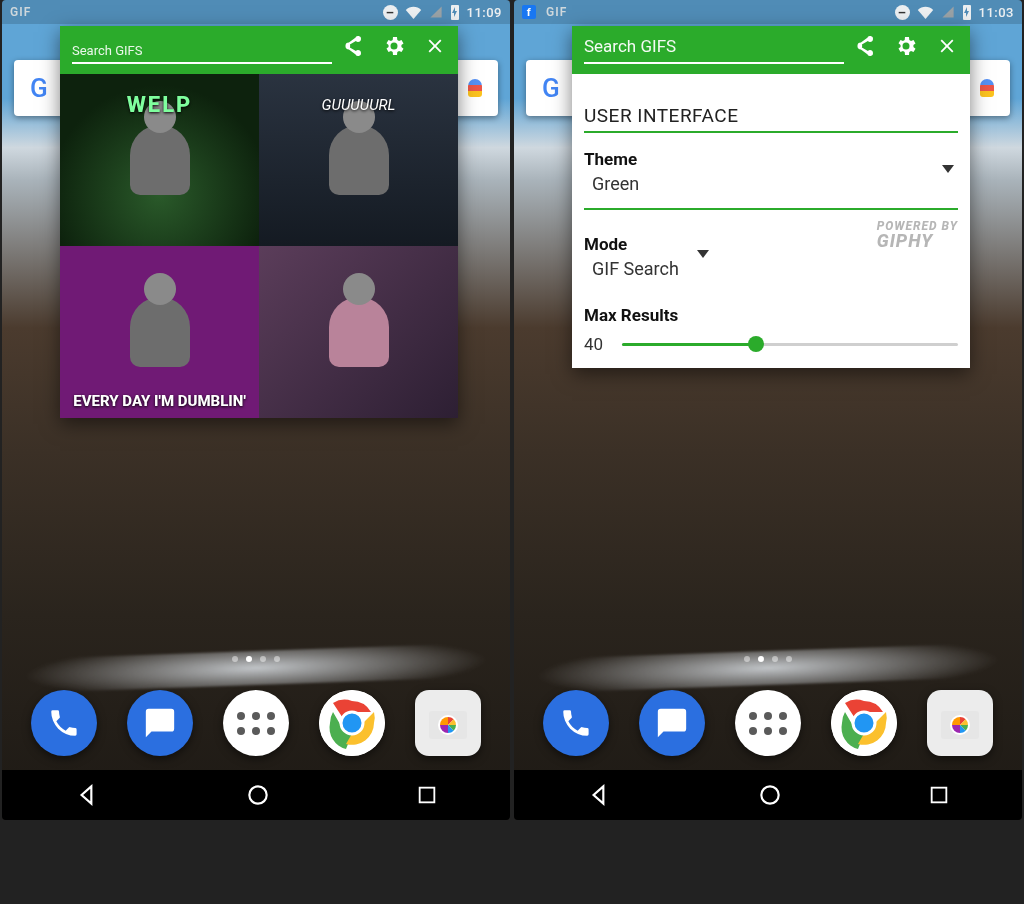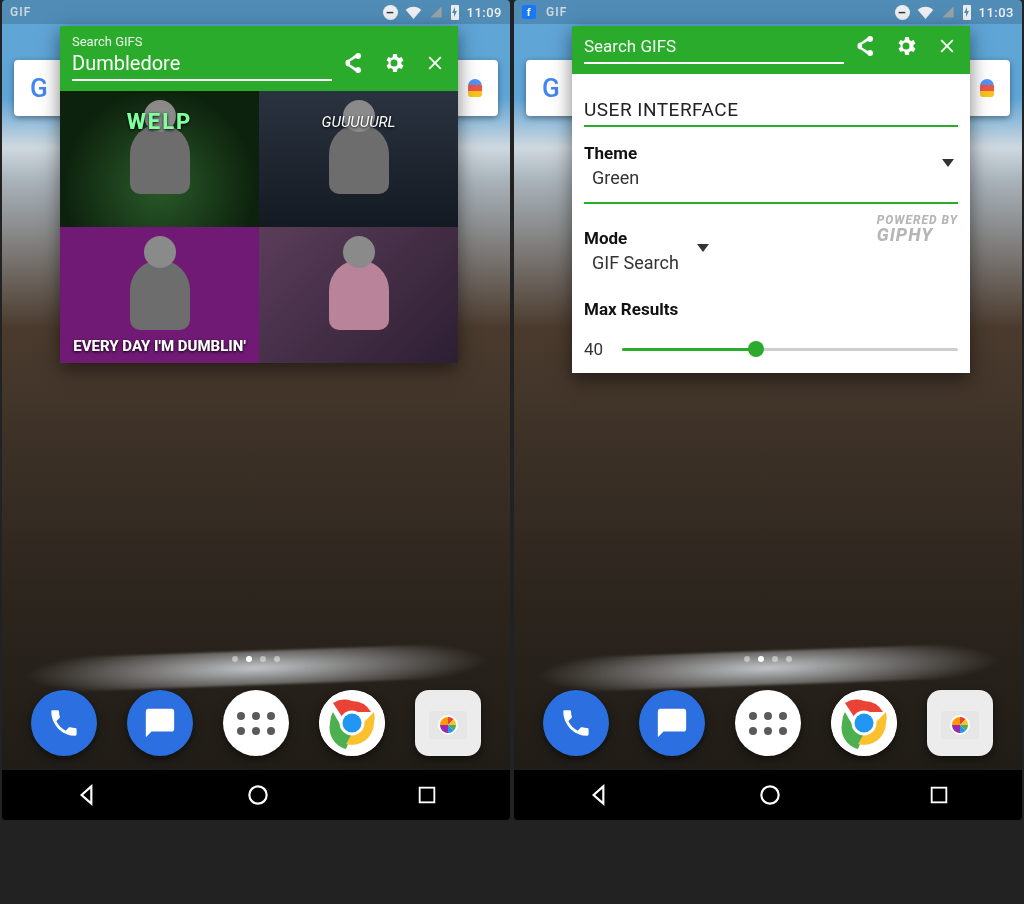--- a/index.html
+++ b/index.html
@@ -82,21 +82,21 @@
   .search-underline { height:2px; background:#fff; margin-top:4px;}
   .hdr-icons { display:flex; gap:18px; align-items:center; padding-bottom:6px;}
   .hdr-icons svg { fill:#fff; }
 
   
   .grid {
     display:grid;
     grid-template-columns: 1fr 1fr;
   }
   .thumb {
-    height:136px;
+    height:172px;
     background:#333 center/cover;
     position:relative;
     display:flex; align-items:center; justify-content:center;
     overflow:hidden;
     color:#fff;
     text-shadow:0 1px 3px #000;
   }
   .thumb .overlay-text { position:absolute; }
   .thumb .person {
     width:60px; height:70px;
@@ -111,30 +111,30 @@
   .t1 { background:radial-gradient(circle at 50% 70%, #2a5a2a, #0d220d 70%); }
   .t1 .overlay-text{ top:18px; font-weight:800; font-size:22px; letter-spacing:2px; color:#7fff9e;}
   .t2 { background:linear-gradient(#2a3340,#141a22);}
   .t2 .overlay-text{ top:22px; font-style:italic; font-weight:400; font-size:15px;}
   .t3 { background:#701a75;}
   .t3 .overlay-text{ bottom:8px; font-weight:800; font-size:15px;}
   .t4 { background:linear-gradient(135deg,#5b3d5a,#2d1f33);}
 
   
   .settings { padding:6px 12px 14px; }
-  .section-title { font-size:19px; color:#222; letter-spacing:0.5px; margin-top:18px;}
+  .section-title { font-size:19px; color:#222; letter-spacing:0.5px; margin-top:24px;}
   .section-rule { height:2px; background:#2bab2b; margin:4px 0 8px;}
   .setting-label { font-weight:700; font-size:17px; color:#111; margin-top:16px;}
   .select-row { display:flex; align-items:center; padding:4px 4px 10px 8px; font-size:18px; color:#333; }
   .select-row .caret { margin-left:auto; }
   .mode-block { display:flex; align-items:flex-start; gap:6px; }
   .giphy { margin-left:auto; text-align:left; color:#b6b6b6; font-weight:800; line-height:1; padding-top:2px;font-style:italic;}
   .giphy .pb { font-size:12px; letter-spacing:1px;}
   .giphy .g  { font-size:18px; letter-spacing:1px;}
-  .range-row { display:flex; align-items:center; gap:12px; margin-top:20px;}
+  .range-row { display:flex; align-items:center; gap:12px; margin-top:9px;}
   .range-val { font-size:17px; color:#333; min-width:26px;}
   .range { position:relative; flex:1; height:18px; }
   .track { position:absolute; top:8px; left:0; right:0; height:3px; background:#cfcfcf; border-radius:2px;}
   .fill  { position:absolute; top:8px; left:0; height:3px; background:#2bab2b; border-radius:2px;}
   .thumb-dot{ position:absolute; top:1px; width:16px; height:16px; border-radius:50%; background:#2bab2b;}
 
   
   .page-dots { position:absolute; bottom:158px; left:0; right:0; display:flex; justify-content:center; gap:8px;}
   .page-dots span{ width:6px; height:6px; border-radius:50%; background:rgba(255,255,255,0.45);}
   .page-dots span.active{ background:#fff;}
@@ -184,21 +184,20 @@
   <div class="gwidget">
     <span class="g-letter">G</span>
     <span class="mic-hint"></span>
   </div>
 
   <div class="popup">
     <div class="popup-header">
       <div class="hdr-row">
         <div class="search-field">
           <div class="search-label">Search GIFS</div>
-          <div class="search-value">Dumbledore</div>
           <div class="search-underline"></div>
         </div>
         <div class="hdr-icons">
           <svg width="24" height="24" viewBox="0 0 24 24">
               <path d="M18 8a3 3 0 10-2.83-4H15L8.9 8.55a3 3 0 100 6.9L15 20h.17A3 3 0 1018 16a3 3 0 00-2.12.88L9.88 13.4a3 3 0 000-2.8l6-3.48A3 3 0 0018 8z"></path>
             </svg>
           <svg width="24" height="24" viewBox="0 0 24 24">
               <path d="M19.4 13a7.5 7.5 0 000-2l2.1-1.6-2-3.4-2.5 1a7.4 7.4 0 00-1.7-1L15 3h-4l-.3 2.9a7.4 7.4 0 00-1.7 1l-2.5-1-2 3.4L6.6 11a7.5 7.5 0 000 2l-2.1 1.6 2 3.4 2.5-1a7.4 7.4 0 001.7 1L11 21h4l.3-2.9a7.4 7.4 0 001.7-1l2.5 1 2-3.4zM12 15.5A3.5 3.5 0 1115.5 12 3.5 3.5 0 0112 15.5z"></path>
             </svg>
           <svg width="22" height="22" viewBox="0 0 24 24">

